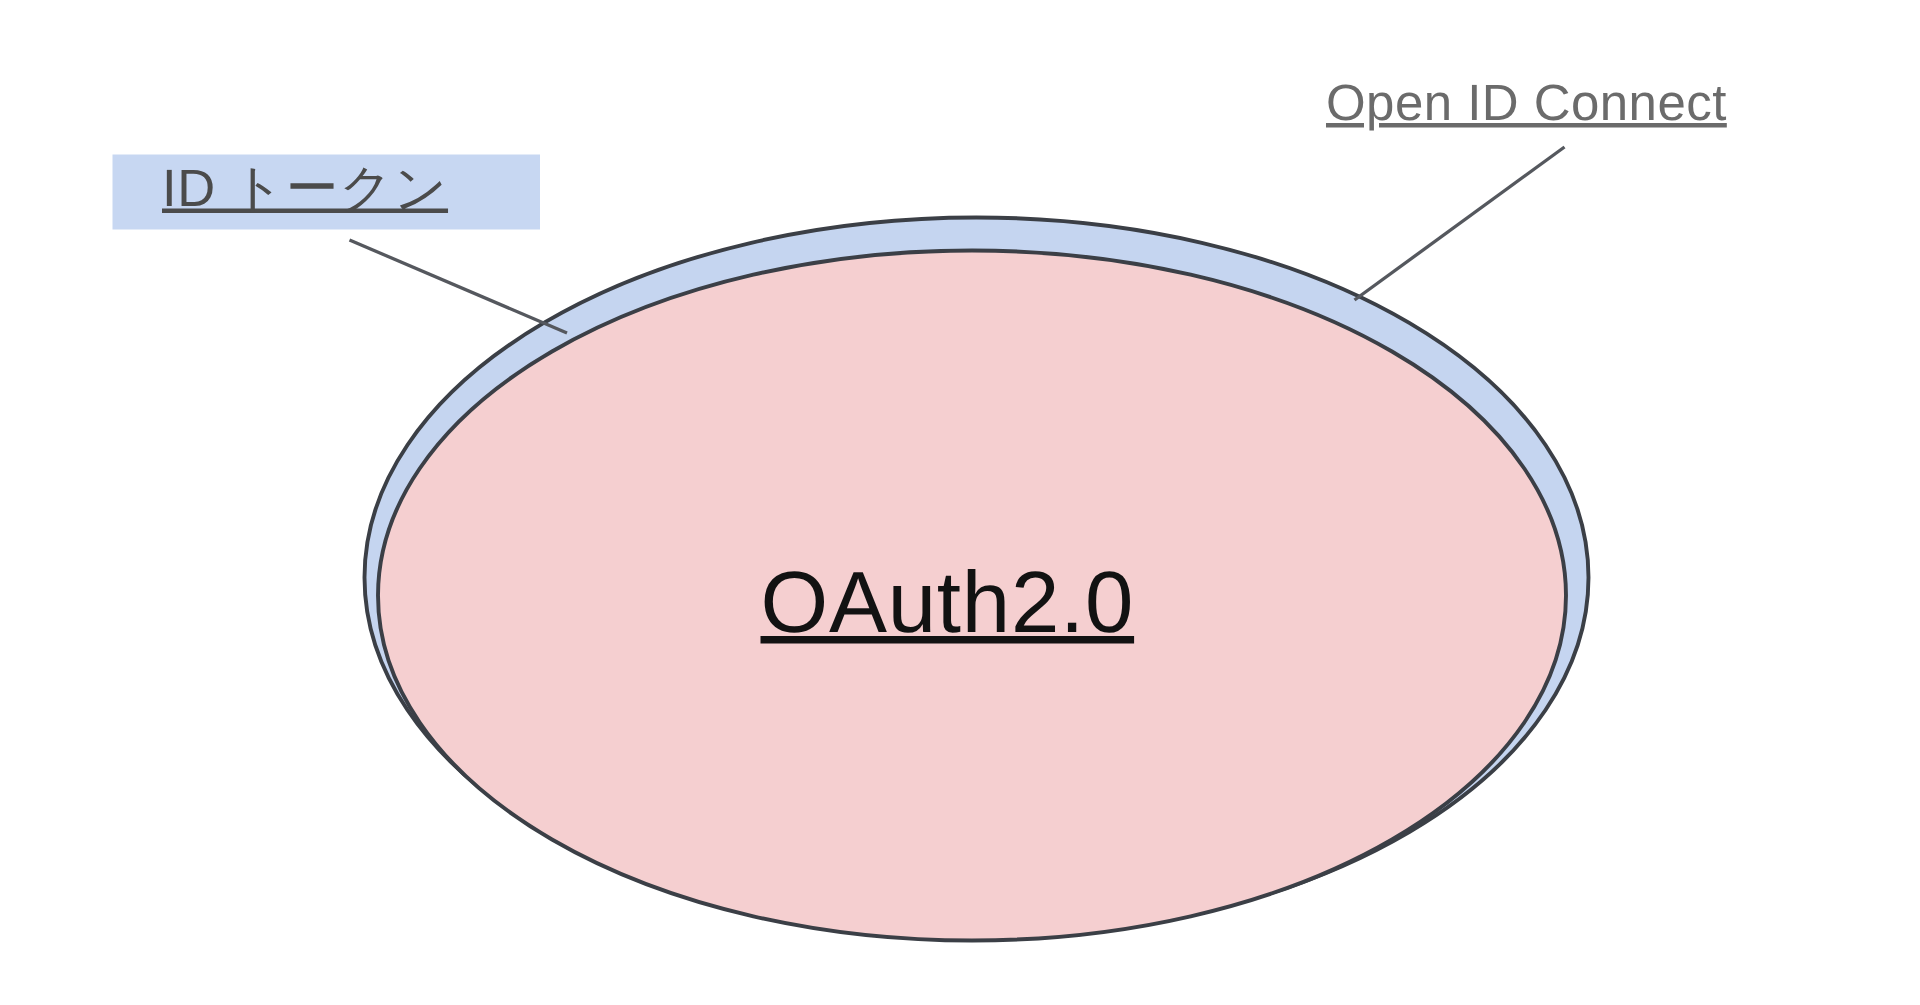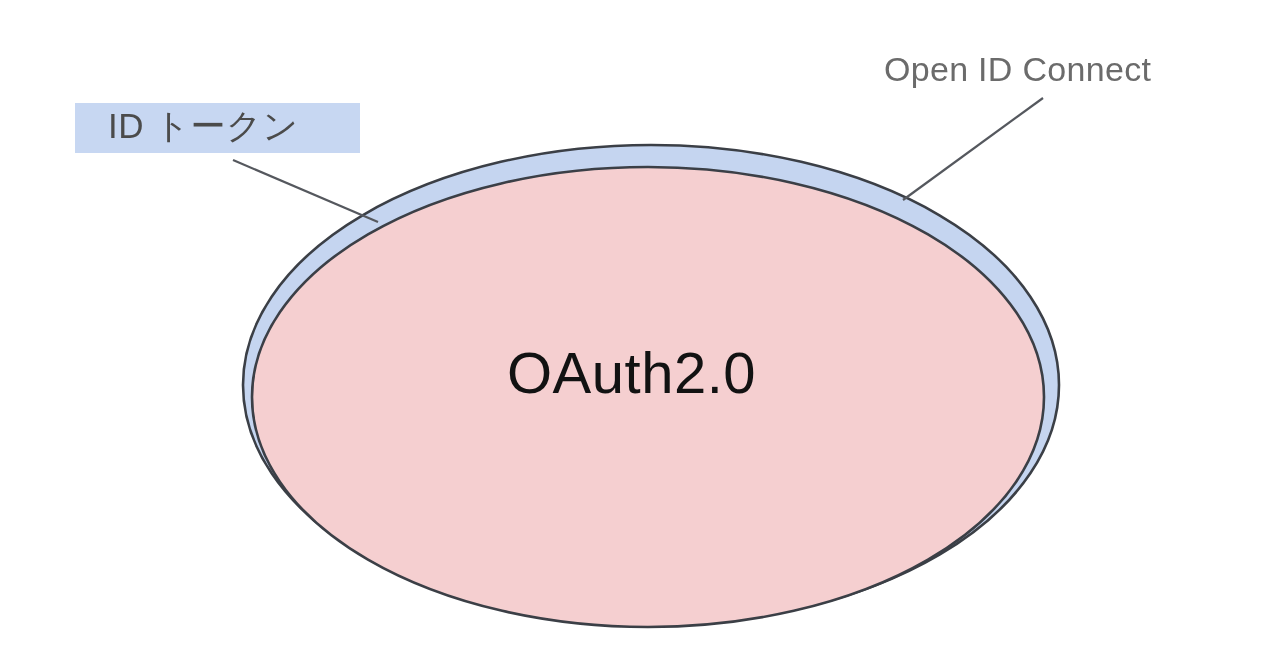--- a/index.html
+++ b/index.html
@@ -28,20 +28,21 @@
     top: 0;
     width: 1280px;
     height: 670px;
   }
 
   
   .label-text {
     position: absolute;
     white-space: nowrap;
     line-height: 1;
+    text-decoration: underline;
   }
 
   #label-id-token {
     left: 90px;
     top: 101px;
     padding: 7px 10px 11px 18px;
     font-size: 35px;
     color: #4b4b4b;
     letter-spacing: 0.5px;
   }
@@ -49,21 +50,21 @@
   #label-oidc {
     left: 884px;
     top: 52px;
     font-size: 34px;
     color: #6b6b6b;
     letter-spacing: 0.3px;
   }
 
   #label-oauth {
     left: 507px;
-    top: 344px;
+    top: 373px;
     font-size: 58px;
     color: #121212;
     letter-spacing: 0.5px;
   }
 </style>
 </head>
 <body>
 
 <div id="diagram-root">
 

